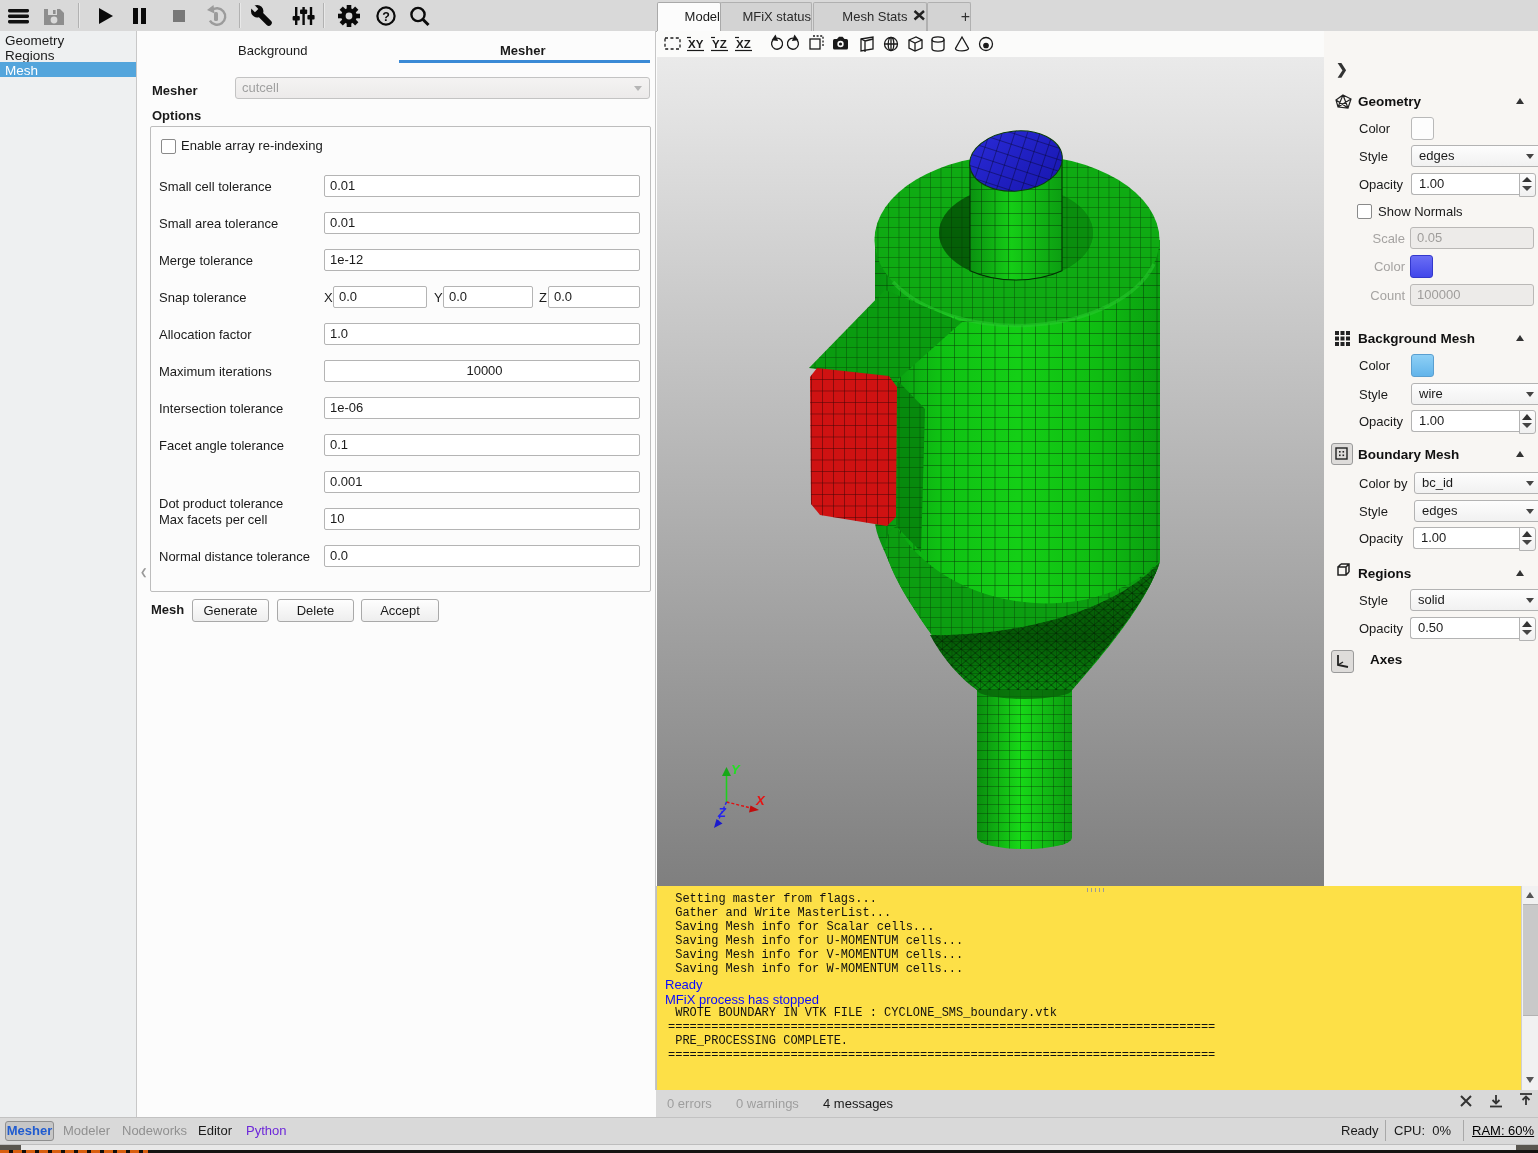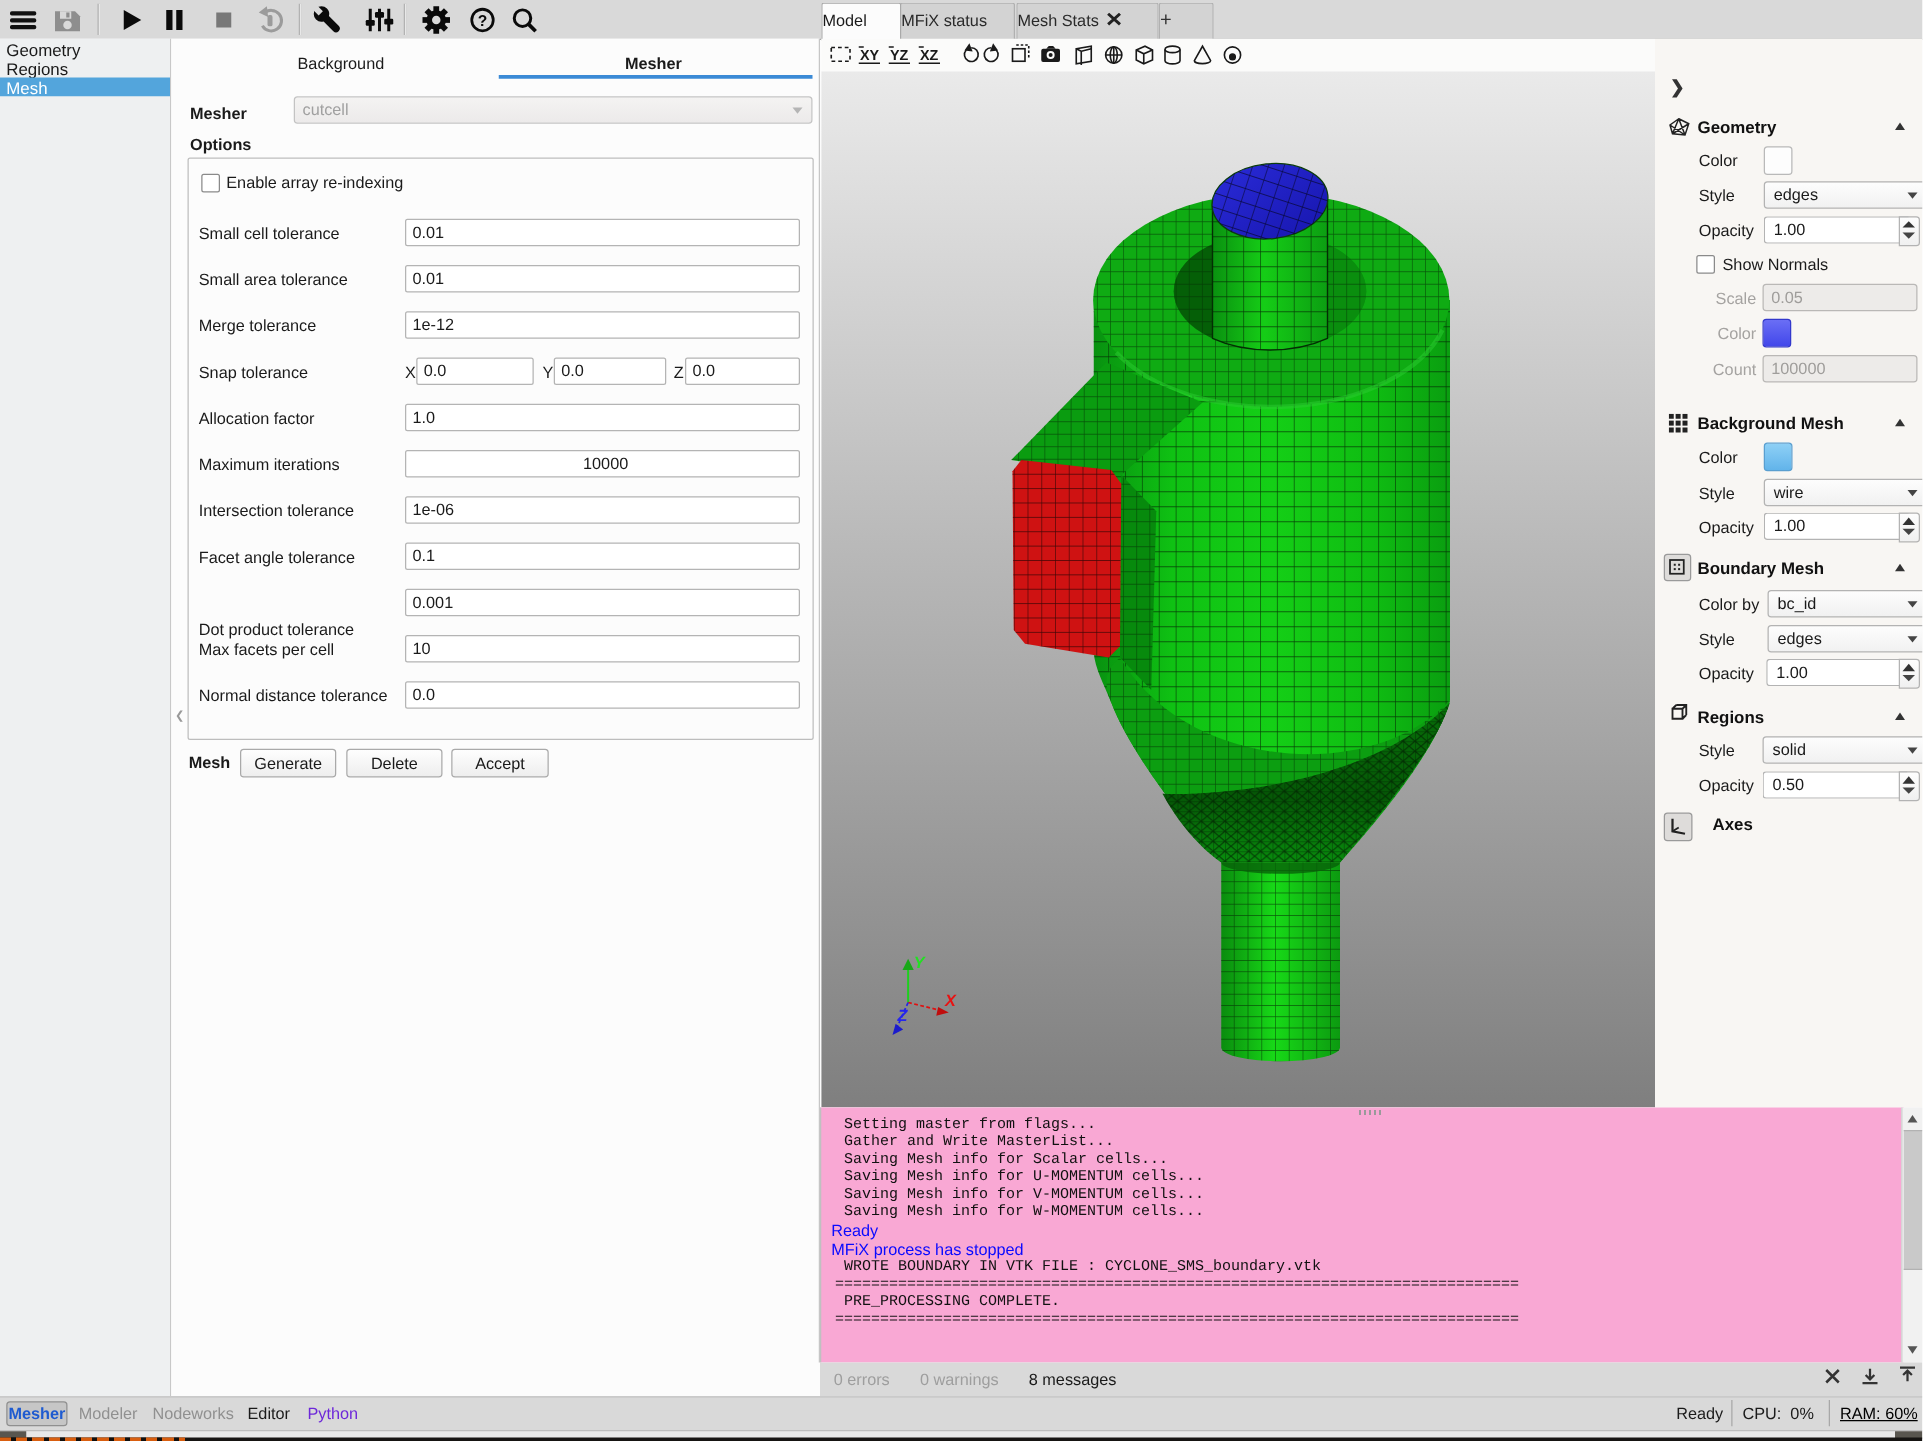--- a/index.html
+++ b/index.html
@@ -13,36 +13,36 @@
 #sidebar{left:0;top:31px;width:136px;height:1086px;background:#eef0f1;border-right:1px solid #c8c8c8;}
 .navitem{position:absolute;left:5px;font-size:13.5px;color:#1a1a1a;}
 #navsel{position:absolute;left:0;top:62px;width:136px;height:15px;background:#53a5dc;}
 
 #form{left:137px;top:31px;width:518px;height:1086px;background:#fcfcfc;}
 .inp{position:absolute;height:20px;border:1px solid #b4b4b4;border-radius:2px;background:#fff;font-size:13px;line-height:20px;padding-left:5px;}
 .lbl{position:absolute;font-size:13px;white-space:nowrap;}
 .btn{position:absolute;height:21px;border:1px solid #a9a9a9;border-radius:3px;background:linear-gradient(#fefefe,#eeeeee);font-size:13px;text-align:center;line-height:21px;}
 
 #rtabs{left:656px;top:0;width:882px;height:31px;background:#d9d9d9;border-bottom:1px solid #a9a9a9;}
-.tab{position:absolute;top:2px;height:29px;background:#d3d3d3;border:1px solid #b0b0b0;border-bottom:none;border-radius:2px 2px 0 0;text-align:left;font-size:13px;}
+.tab{position:absolute;top:2px;height:29px;background:#d3d3d3;border:1px solid #b0b0b0;border-bottom:none;border-radius:2px 2px 0 0;text-align:right;font-size:13px;}
 
 #vtools{left:657px;top:31px;width:667px;height:26px;background:#fbfbfa;}
 
 #rpanel{left:1324px;top:31px;width:214px;height:855px;background:#f8f6f3;}
 .rlbl{position:absolute;font-size:13px;color:#1a1a1a;}
 .rlbl-d{position:absolute;font-size:13px;color:#a5a3a1;text-align:right;}
 .rhead{position:absolute;font-size:13.5px;font-weight:bold;color:#111;}
 .rcombo{position:absolute;left:87px;width:123px;height:20px;border:1px solid #b3b3b3;border-radius:3px;background:linear-gradient(#fdfdfd,#f1f1f1);font-size:13px;line-height:20px;padding-left:7px;}
 .rspin{position:absolute;left:87px;width:108px;height:20px;border:1px solid #b3b3b3;border-radius:3px 0 0 3px;background:#fff;font-size:13px;line-height:20px;padding-left:7px;border-right:none;}
 .rspinbtn{position:absolute;left:195px;width:15px;height:22px;border:1px solid #b3b3b3;border-radius:0 3px 3px 0;background:linear-gradient(#fdfdfd,#f0f0f0);}
 .rdis{position:absolute;left:86px;width:116px;height:20px;border:1px solid #bab8b6;border-radius:3px;background:#edebe9;color:#9f9d9b;font-size:13px;line-height:20px;padding-left:6px;}
 .carat{position:absolute;width:0;height:0;border-left:4px solid transparent;border-right:4px solid transparent;border-top:5px solid #444;}
 .caratup{position:absolute;width:0;height:0;border-left:5px solid transparent;border-right:5px solid transparent;border-bottom:6px solid #333;}
 
-#console{left:656px;top:886px;width:866px;height:204px;background:#f9a8d4;border-left:1px solid #c0c0c0;font-family:"Liberation Mono",monospace;font-size:12px;text-decoration:underline;}
+#console{left:656px;top:886px;width:866px;height:204px;background:#fde047;border-left:1px solid #c0c0c0;font-family:"Liberation Mono",monospace;font-size:12px;text-decoration:underline;}
 .cline{position:absolute;left:11px;white-space:pre;color:#111;}
 .bline{position:absolute;left:8px;white-space:pre;color:#0a0aff;font-family:"Liberation Sans",sans-serif;font-size:13px;}
 #cscroll{left:1521px;top:886px;width:17px;height:204px;background:#f1f1f1;border-left:1px solid #cfcfcf;}
 
 #msgbar{left:656px;top:1090px;width:882px;height:27px;background:#d9d9d9;}
 
 #statusbar{left:0;top:1117px;width:1538px;height:27px;background:#d9d9d9;border-top:1px solid #c2c2c2;}
 #griprow{left:0;top:1144px;width:1538px;height:6px;background:#e8e8e8;border-top:1px solid #bdbdbd;}
 #bstrip{left:0;top:1150px;width:1538px;height:3px;background:#161412;}
 </style>
@@ -440,21 +440,21 @@
     <div class="cline" style="top:162px;">============================================================================</div>
   </div>
   <div id="cscroll" class="abs">
     <div style="position:absolute;left:1px;top:18px;width:15px;height:110px;background:#c9c9c9;border:1px solid #b2b2b2;border-left:none;border-right:none;"></div>
     <div class="carat" style="left:4px;top:6px;border-top:none;border-bottom:6px solid #555;"></div>
     <div class="carat" style="left:4px;top:191px;border-top:6px solid #555;border-left:4.5px solid transparent;border-right:4.5px solid transparent;"></div>
   </div>
   <div id="msgbar" class="abs">
     <div style="position:absolute;left:11px;top:6px;color:#9e9e9e;">0 errors</div>
     <div style="position:absolute;left:80px;top:6px;color:#9e9e9e;">0 warnings</div>
-    <div style="position:absolute;left:167px;top:6px;color:#1a1a1a;">8 messages</div>
+    <div style="position:absolute;left:167px;top:6px;color:#1a1a1a;">4 messages</div>
     <svg width="100" height="27" style="position:absolute;left:795px;top:0;">
       <path d="M10 6 L20 16 M20 6 L10 16" stroke="#333" stroke-width="2"></path>
       <path d="M45 5 L45 13 M41.5 10 L45 13.5 L48.5 10" stroke="#333" stroke-width="1.8" fill="none"></path>
       <line x1="39" y1="16.5" x2="51" y2="16.5" stroke="#333" stroke-width="1.8"></line>
       <path d="M75 15 L75 7 M71.5 10 L75 6.5 L78.5 10" stroke="#333" stroke-width="1.8" fill="none"></path>
       <line x1="69" y1="4" x2="81" y2="4" stroke="#333" stroke-width="1.8"></line>
     </svg>
   </div>
   <div id="statusbar" class="abs">
     <div style="position:absolute;left:5px;top:3px;width:47px;height:18px;border:1px solid #8f8f8f;border-radius:3px;background:#c6c6c6;text-align:center;line-height:18px;color:#1f5bd0;font-weight:bold;">Mesher</div>

